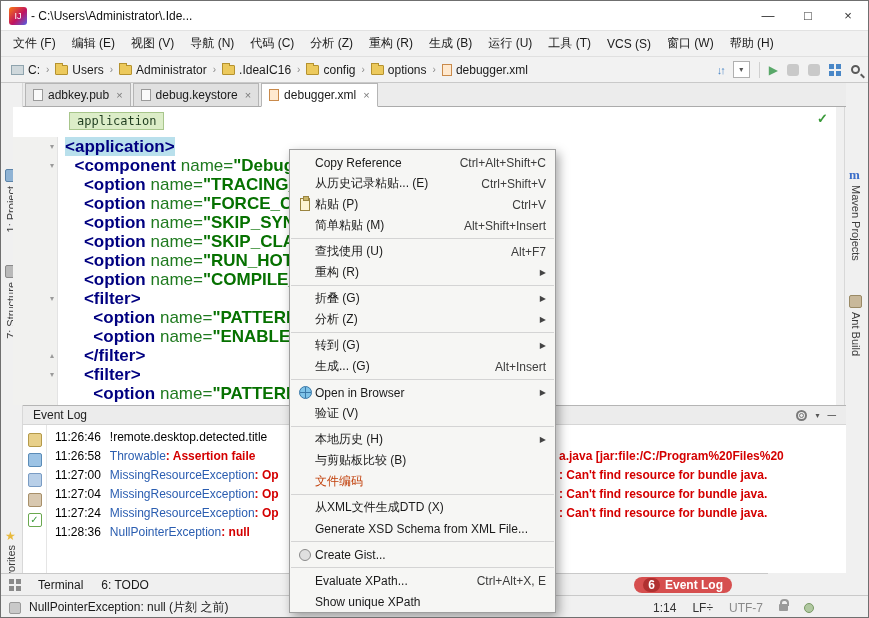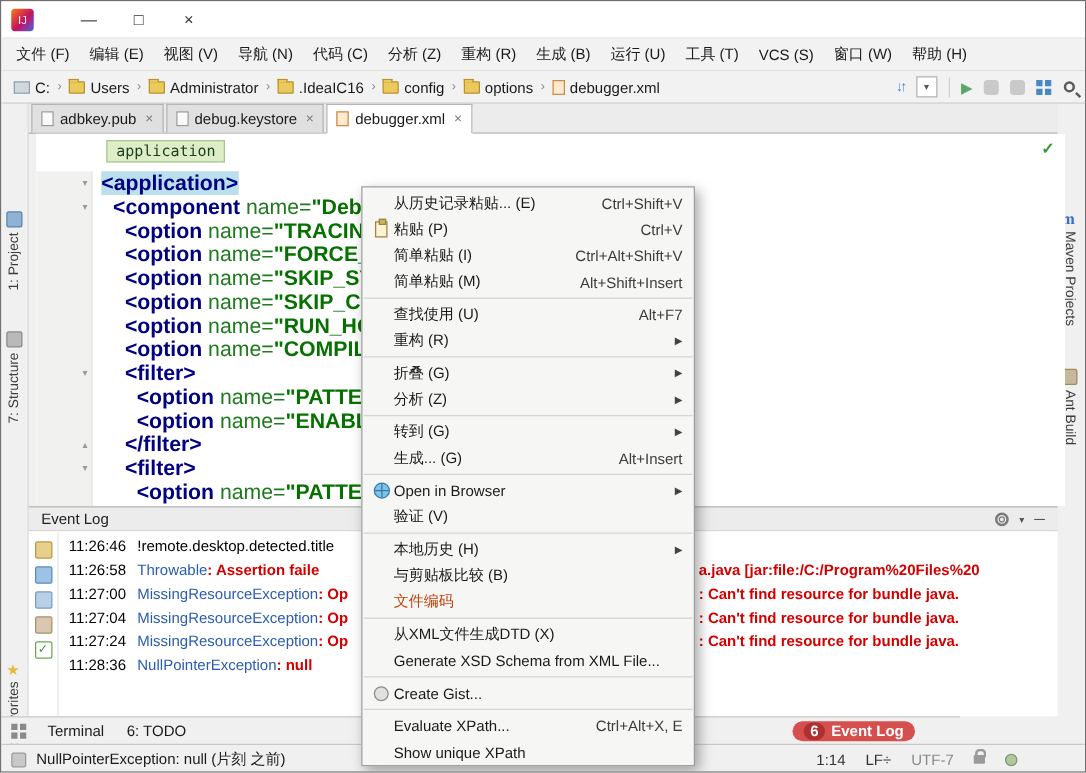--- a/index.html
+++ b/index.html
@@ -1,21 +1,21 @@
 <!DOCTYPE html>
 <html><head>
 <meta charset="utf-8">
 <style>
   *{margin:0;padding:0;box-sizing:border-box;font-family:"Liberation Sans",sans-serif}
   html,body{background:#9a9a9a}
   .window{position:relative;width:869px;height:618px;background:#f0f0f0;border:1px solid #6f6f6f;overflow:hidden;font-size:12px;color:#1a1a1a}
 
   
   .titlebar{position:absolute;top:0;left:0;right:0;height:30px;background:#ffffff;display:flex;align-items:center;padding:0 0 0 8px;border-bottom:1px solid #e2e2e2}
-  .app-icon{width:18px;height:18px;border-radius:3px;background:linear-gradient(135deg,#f97a12,#c1125e 55%,#5162e8);color:#fff;font-size:9px;font-weight:normal;display:flex;align-items:center;justify-content:center;margin-right:24px}
+  .app-icon{width:18px;height:18px;border-radius:3px;background:linear-gradient(135deg,#f97a12,#c1125e 55%,#5162e8);color:#fff;font-size:9px;font-weight:normal;display:flex;align-items:center;justify-content:center;margin-right:4px}
   .title{flex:1;white-space:nowrap;overflow:hidden;color:#111}
   .win-controls{display:flex;height:30px}
   .win-btn{width:40px;display:flex;align-items:center;justify-content:center;color:#333;font-size:13px}
 
   
   .menubar{position:absolute;top:30px;left:0;right:0;height:26px;background:#f2f2f2;display:flex;align-items:center;padding:0 4px;border-bottom:1px solid #e0e0e0}
   .menu-item{padding:3px 8px;white-space:nowrap}
 
   
   .navbar{position:absolute;top:56px;left:0;right:0;height:26px;background:#f2f2f2;display:flex;align-items:center;padding:0 8px;border-bottom:1px solid #c9c9c9}
@@ -49,21 +49,21 @@
   .ic-maven{color:#3b6ec9;font-weight:bold;font-size:13px;background:none;border:none;font-family:"Liberation Serif",serif}
   .ic-ant{background:#c8b89a;border:1px solid #9a8a66}
 
   
   .tabbar{position:absolute;left:22px;top:82px;width:823px;height:24px;background:#ececec;border-bottom:1px solid #ababab;display:flex;align-items:flex-end;padding-left:2px}
   .tab{display:flex;align-items:center;gap:5px;height:23px;padding:0 7px;background:#e0e0e0;border:1px solid #b5b5b5;border-bottom:none;margin-right:2px;white-space:nowrap}
   .tab.active{background:#ffffff;height:24px;margin-bottom:-1px;border-bottom:1px solid #fff}
   .tab-close{color:#7a7a7a;font-size:11px;margin-left:2px}
 
   
-  .editor{position:absolute;left:28px;top:106px;width:823px;height:298px;background:#fff;overflow:hidden}
+  .editor{position:absolute;left:12px;top:106px;width:823px;height:298px;background:#fff;overflow:hidden}
   .editor::before{content:"";position:absolute;left:0;top:30px;bottom:0;width:44px;background:#f1f1ef;border-right:1px solid #e3e3e3}
   .chip-row{height:30px;position:relative}
   .chip{position:absolute;left:56px;top:5px;padding:0 7px;height:18px;line-height:17px;background:#dcedc8;border:1px solid #a8c68c;font-family:"DejaVu Sans Mono",monospace;font-size:12px;color:#1f3d1f}
   .inspect-ok{position:absolute;top:4px;right:8px;color:#3a9a3a;font-weight:bold;font-size:13px}
   .code{position:relative}
   .code-line{display:flex;height:19px;line-height:19px}
   .gutter{width:44px;flex:0 0 44px;display:flex;justify-content:flex-end;align-items:center;padding-right:3px;color:#9a9a9a;font-size:8px;position:relative;z-index:1}
   .code-text{font-family:"DejaVu Sans Mono",monospace;font-size:17px;white-space:pre;padding-left:8px}
   .seg{white-space:pre}
   .seg.tag{color:#000080;font-weight:bold}
@@ -128,20 +128,21 @@
   .globe-icon::after{content:"";position:absolute;top:5px;left:0;right:0;height:1px;background:#3a78a8}
   .gist-icon{width:12px;height:12px;background:#e0e0e0;border:1px solid #8a8a8a;border-radius:50%}
 </style>
 </head>
 <body>
 
 <div class="window">
 
   <div class="titlebar">
     <span class="app-icon">IJ</span>
+    <span class="title">- C:\Users\Administrator\.Ide...</span>
     <div class="win-controls">
       <span class="win-btn">—</span>
       <span class="win-btn">□</span>
       <span class="win-btn close">×</span>
     </div>
   </div>
 
   <div class="menubar" id="menubar">
       <span class="menu-item">文件 (F)</span>
       <span class="menu-item">编辑 (E)</span>
@@ -366,37 +367,37 @@
       <span>LF÷</span>
       <span class="enc">UTF-7</span>
       <span class="lock-ic"></span>
       <span class="hector-ic"></span>
     </div>
   </div>
 
   <div class="ctxmenu" id="ctxmenu">
       <div class="cm-item">
         <span class="cm-ic"></span>
+        <span class="cm-label">Copy Reference</span>
+        <span class="cm-sc">Ctrl+Alt+Shift+C</span>
+      </div>
+      <div class="cm-item">
+        <span class="cm-ic"></span>
         <span class="cm-label">从历史记录粘贴... (E)</span>
         <span class="cm-sc">Ctrl+Shift+V</span>
       </div>
       <div class="cm-item">
         <span class="cm-ic">
           <span class="paste-icon"></span>
         </span>
         <span class="cm-label">粘贴 (P)</span>
         <span class="cm-sc">Ctrl+V</span>
       </div>
       <div class="cm-item">
         <span class="cm-ic"></span>
-        <span class="cm-label">简单粘贴 (I)</span>
-        <span class="cm-sc">Ctrl+Alt+Shift+V</span>
-      </div>
-      <div class="cm-item">
-        <span class="cm-ic"></span>
         <span class="cm-label">简单粘贴 (M)</span>
         <span class="cm-sc">Alt+Shift+Insert</span>
       </div>
       <div class="cm-sep"></div>
       <div class="cm-item">
         <span class="cm-ic"></span>
         <span class="cm-label">查找使用 (U)</span>
         <span class="cm-sc">Alt+F7</span>
       </div>
       <div class="cm-item">

